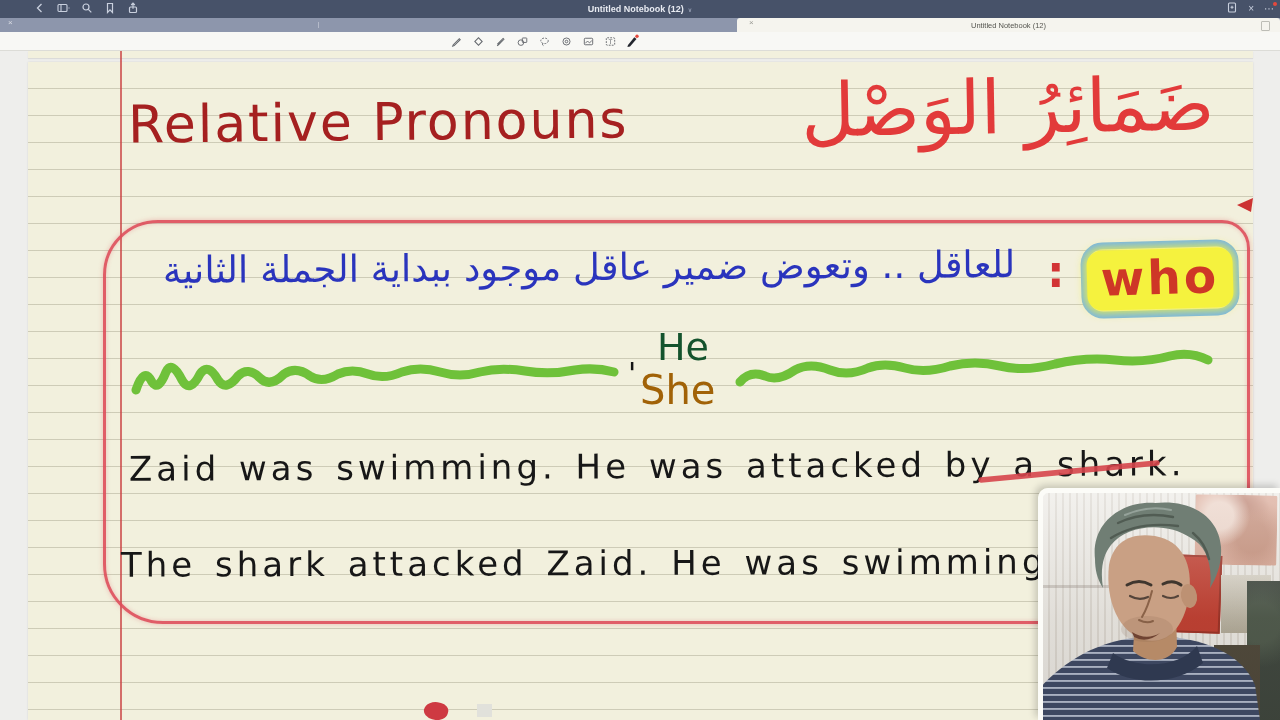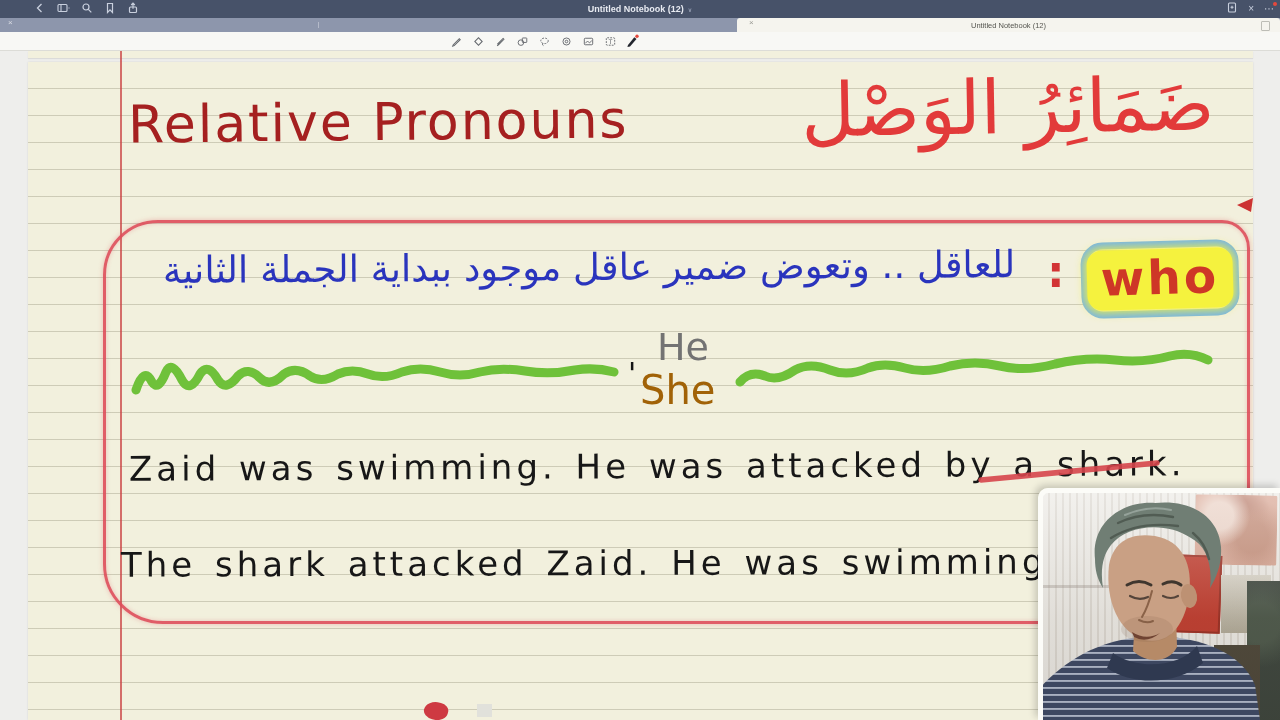--- a/index.html
+++ b/index.html
@@ -51,21 +51,21 @@
   .title-en{left:128px;top:92px;font-size:52px;letter-spacing:2px;color:#a52020;font-weight:500;transform:rotate(-.6deg);white-space:nowrap;}
   .title-ar{right:66px;top:64px;font-size:74px;color:#e23a3a;direction:rtl;white-space:nowrap;transform:rotate(-1deg);}
   .redframe{left:103px;top:220px;width:1141px;height:398px;border:3.5px solid rgba(222,76,90,.9);
     border-radius:55px 28px 34px 60px;box-shadow:0 0 5px rgba(222,76,90,.35), inset 0 0 4px rgba(222,76,90,.28);}
   .rule-ar{right:265px;top:246px;font-size:37px;color:#2a34bd;direction:rtl;white-space:nowrap;transform:rotate(-.4deg);}
   .red-colon{left:1047px;top:246px;font-size:44px;font-weight:bold;color:#d23434;}
   .whobox{left:1081px;top:241px;width:158px;height:76px;border:7px solid #77b5e6;border-radius:22px;
     display:flex;align-items:center;justify-content:center;transform:rotate(-1.6deg);background:transparent;box-sizing:border-box;}
   .who-hl{background:#f5f23e;border-radius:15px;padding:1px 14px 4px 14px;box-shadow:0 0 9px 3px rgba(245,242,62,.85);}
   .who-word{font-size:47px;color:#ce3727;font-weight:600;letter-spacing:3px;}
-  .pron-he{left:657px;top:325px;font-size:38px;color:#737373;font-weight:500;}
+  .pron-he{left:657px;top:325px;font-size:38px;color:#14532d;font-weight:500;}
   .pron-sep{left:628px;top:356px;font-size:30px;color:#141414;}
   .pron-she{left:640px;top:367px;font-size:40px;color:#a16207;font-weight:500;}
   .sent{font-size:34px;color:#171717;font-weight:500;letter-spacing:4px;word-spacing:4px;white-space:nowrap;}
   .sent1{left:129px;top:446px;transform:rotate(-.3deg);}
   .sent2{left:121px;top:543px;transform:rotate(-.2deg);}
   .blob{left:424px;top:702px;width:24px;height:18px;background:#ce3a42;border-radius:60% 40% 55% 45%;transform:rotate(14deg);}
   .graymark{left:477px;top:704px;width:15px;height:13px;background:#e1e1db;}
 
   
   .webcam{position:absolute;left:1038px;top:488px;width:242px;height:232px;z-index:50;

